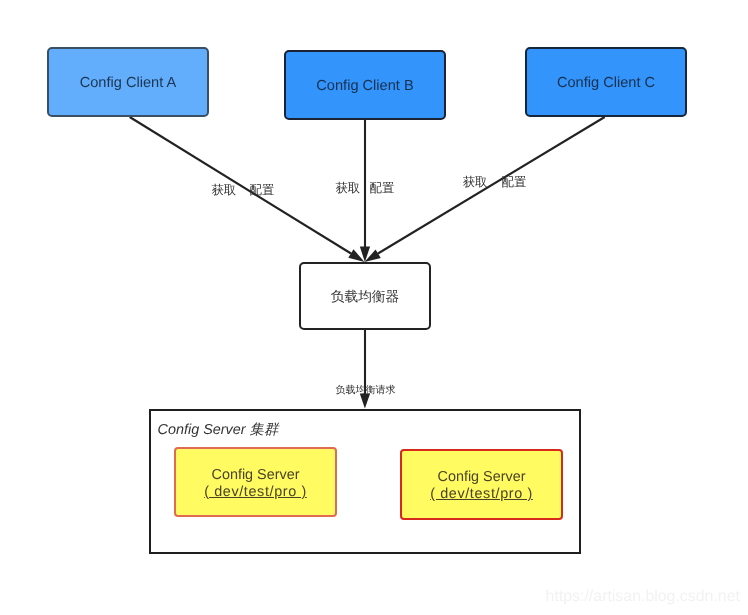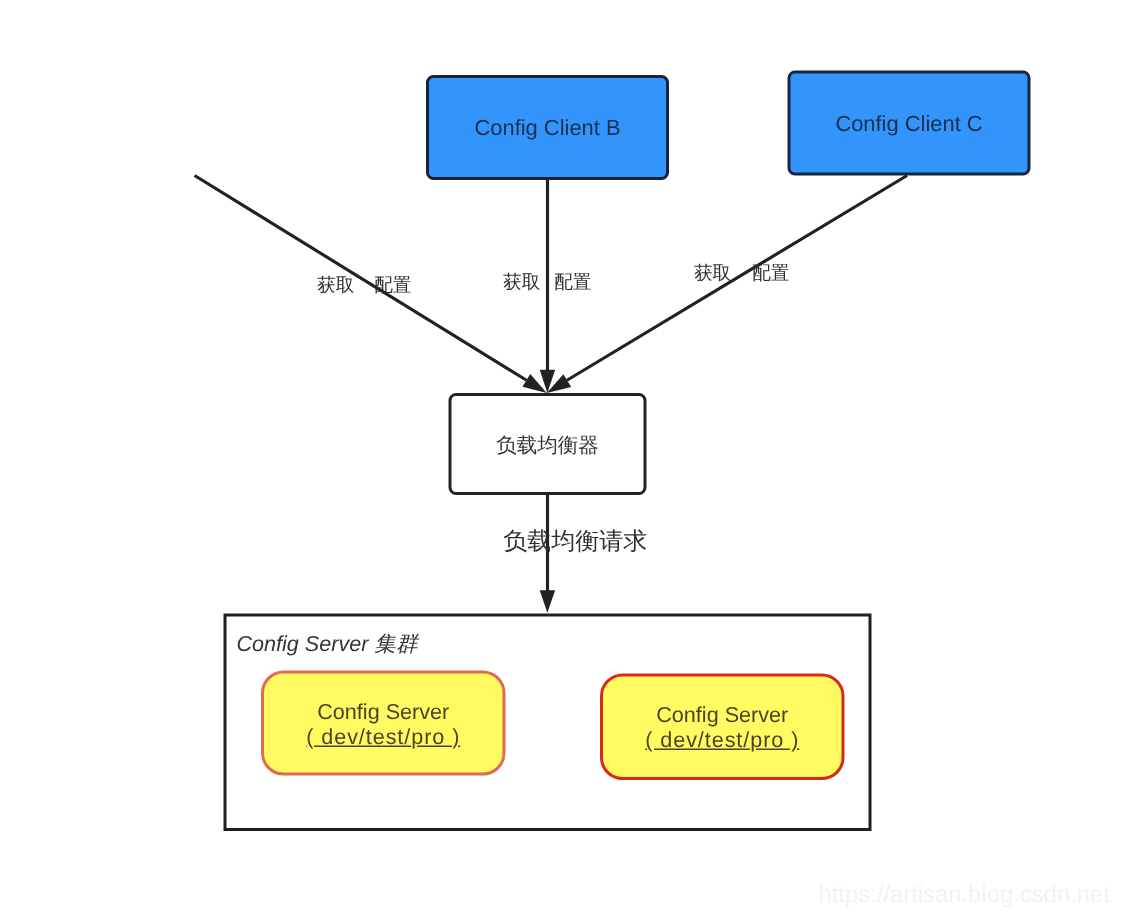--- a/index.html
+++ b/index.html
@@ -67,21 +67,21 @@
   #cluster-label {
     position: absolute;
     left: 157.6px; top: 422.8px;
     font-size: 14.4px;
     line-height: 15px;
     color: #343434;
     font-style: italic;
   }
   .server {
     background: #FFFB60;
-    border-radius: 15px;
+    border-radius: 4px;
     color: #4B4327;
     font-size: 14.4px;
     line-height: 17.3px;
   }
   .server .l2 { letter-spacing: 0.62px; text-decoration: underline; }
   .server > div { padding-top: 3.6px; }
   #server-1 {
     left: 174px; top: 447px; width: 163px; height: 70px;
     border: 2.5px solid #E06A52;
   }
@@ -118,20 +118,23 @@
       <line x1="365" y1="330" x2="365" y2="395"></line>
     </g>
     <g fill="#222222">
       <polygon points="364.5,262 348.3,257.8 353.5,249.3"></polygon>
       <polygon points="364.9,262 359.8,246.5 370.1,246.5"></polygon>
       <polygon points="364.5,262 375.6,249.5 380.8,258"></polygon>
       <polygon points="364.9,408.5 359.8,393.5 370.1,393.5"></polygon>
     </g>
   </svg>
 
+  <div class="node client" id="client-a" style="background-color: rgb(98, 174, 252); border-color: rgb(58, 79, 99); color: rgb(28, 53, 83);">
+    <span>Config Client A</span>
+  </div>
   <div class="node client" id="client-b" style="background-color: rgb(51, 148, 252); border-color: rgb(26, 34, 51); color: rgb(24, 49, 78); align-items: center;">
     <span>Config Client B</span>
   </div>
   <div class="node" id="load-balancer" style="background-color: rgb(255, 255, 255); border-color: rgb(35, 35, 35); color: rgb(52, 52, 52);">
     <span>负载均衡器</span>
   </div>
   <div class="node client" id="client-c" style="background-color: rgb(51, 148, 252); border-color: rgb(22, 38, 60); color: rgb(24, 49, 78);">
     <span>Config Client C</span>
   </div>
   <div id="cluster-box" class="node" style="background-color: rgb(255, 255, 255); border-color: rgb(31, 31, 31);"></div>
@@ -148,16 +151,16 @@
       <div class="l2">( dev/test/pro )</div>
     </div>
   </div>
 
   <div class="edge-label" style="left:211.4px;top:184.2px;">获取</div>
   <div class="edge-label" style="left:249.5px;top:184.2px;">配置</div>
   <div class="edge-label" style="left:335.4px;top:181.8px;">获取</div>
   <div class="edge-label" style="left:369.5px;top:181.8px;">配置</div>
   <div class="edge-label" style="left:462.7px;top:175.6px;">获取</div>
   <div class="edge-label" style="left:501.5px;top:175.6px;">配置</div>
-  <div class="edge-label" style="left:335.5px;top:355px;font-size:16px;line-height:13.4px;">负载均衡请求</div>
+  <div class="edge-label" style="left:335.5px;top:384px;font-size:10px;line-height:13.4px;">负载均衡请求</div>
 
   <div id="watermark" style="color: rgb(242, 242, 242);">https://artisan.blog.csdn.net</div>
 </div>
 
 </body></html>

